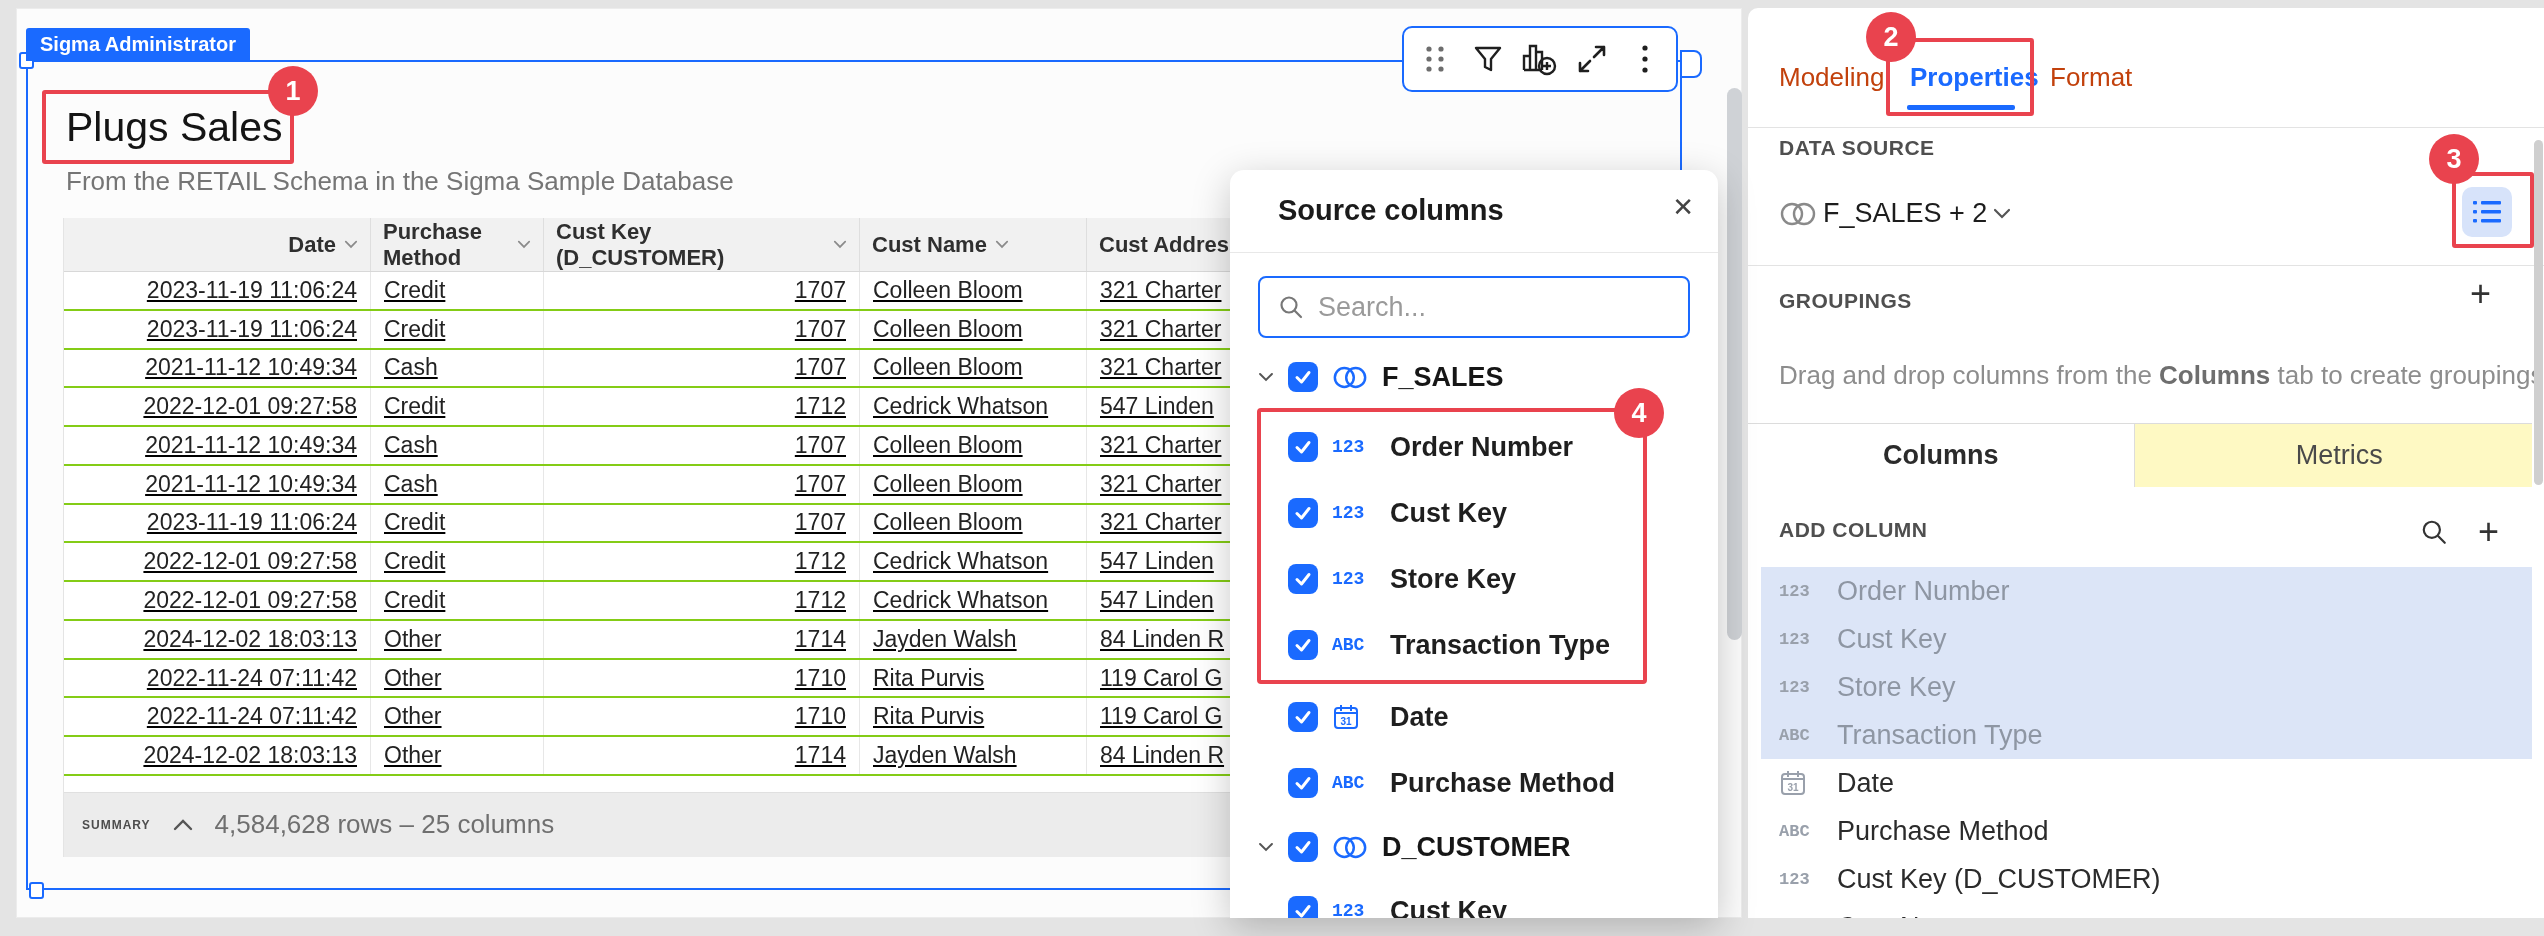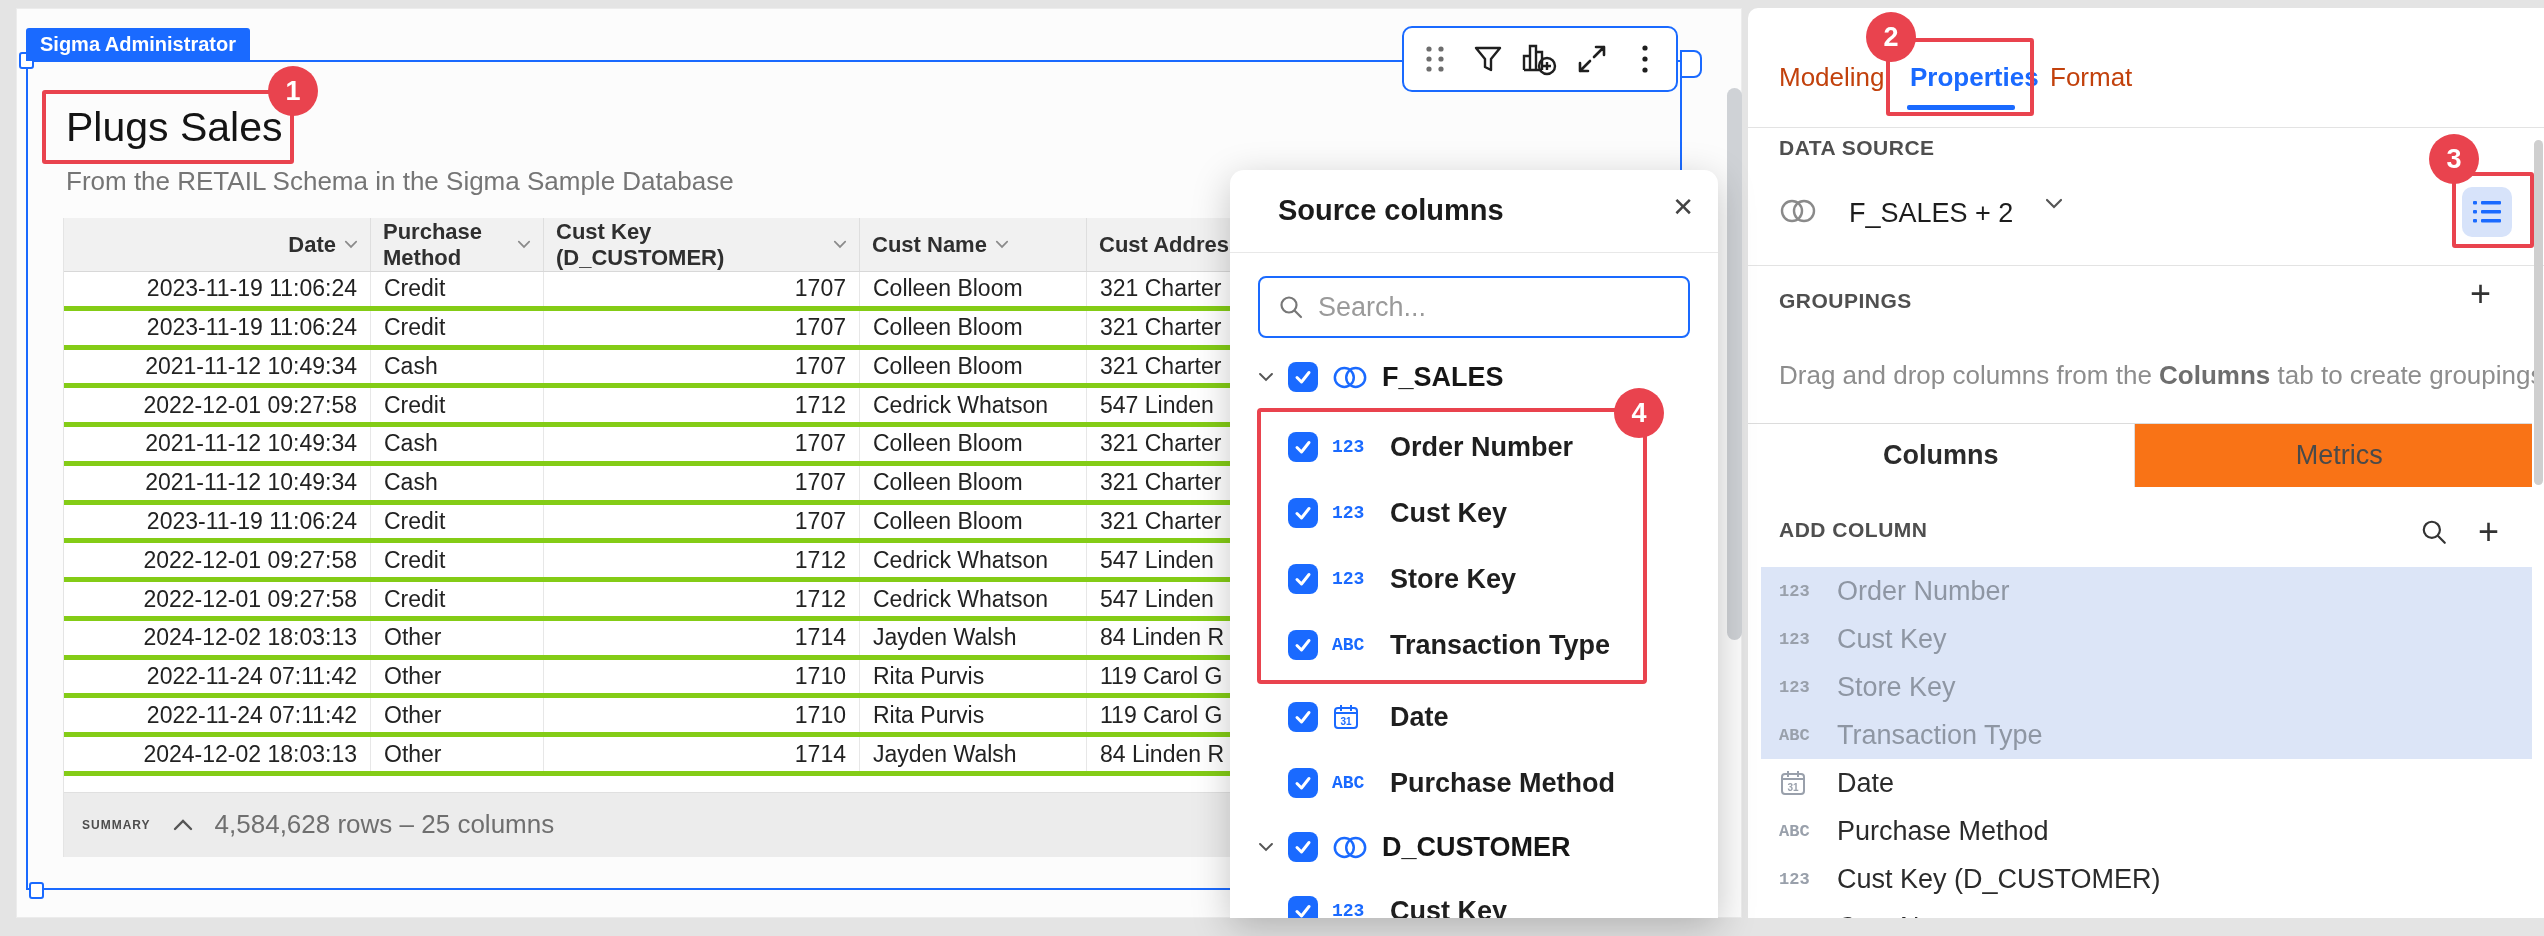--- a/index.html
+++ b/index.html
@@ -32,21 +32,21 @@
   
   .toolbar { position:absolute; left:1402px; top:26px; width:276px; height:66px; background:#fff; border:2px solid #1a6aff;
       border-radius:10px; display:flex; align-items:center; justify-content:space-evenly; z-index:3; }
   .tool-btn { display:flex; align-items:center; justify-content:center; width:42px; height:46px; color:#1f1f1f; cursor:pointer; }
 
   
   .table { position:absolute; left:63px; top:218px; width:1167px; overflow:hidden; z-index:2; background:#fff; border-left:1px solid #e4e4e4; }
   .thead { display:flex; height:54px; background:#f1f1f1; border-bottom:1px solid #d8d8d8; width:1400px; }
   .th { display:flex; align-items:center; gap:8px; font-size:22px; font-weight:700; color:#2f2f2f; border-right:1px solid #dedede; padding:0 12px; }
   .th.r { justify-content:flex-end; } .th.l { justify-content:flex-start; }
-  .trow { display:flex; height:38.77px; border-bottom:5px solid #84cc16; width:1400px; background:#fff; }
+  .trow { display:flex; height:38.77px; border-bottom:2px solid #84cc16; width:1400px; background:#fff;text-decoration:underline; }
   .td { display:flex; align-items:center; font-size:23px; color:#222; border-right:1px solid #e7e7e7; padding:0 13px; white-space:nowrap; overflow:hidden; }
   .td.r { justify-content:flex-end; } .td.l { justify-content:flex-start; }
   .sliver { height:17px; border-bottom:1px solid #e0e0e0; background:#fff; width:1400px; }
   .summary { display:flex; align-items:center; height:64px; background:#ececec; width:1167px; gap:22px; padding-left:18px; }
   .summary-label { font-size:12px; font-weight:700; letter-spacing:1px; color:#4d4d4d; }
   .summary-text { font-size:26px; color:#6f6f6f; }
 
   
   .source-panel { position:absolute; left:1230px; top:170px; width:488px; height:748px; background:#fff; border-radius:14px 14px 0 0;
       box-shadow:0 10px 38px rgba(0,0,0,.22); z-index:10; overflow:hidden; }
@@ -69,31 +69,31 @@
   .tree .glabel { font-size:27px; font-weight:700; color:#161616; }
   .chev { color:#555; display:flex; }
 
   
   .sidebar { position:absolute; left:1748px; top:8px; width:796px; height:910px; background:#fff; border-radius:10px 0 0 0; z-index:5; overflow:hidden; }
   .sb-tab { position:absolute; font-size:26px; color:#c2410c; cursor:pointer; }
   .sb-tab.active { color:#1a6aff; font-weight:600; }
   .tab-underline { position:absolute; left:159px; top:97px; width:108px; height:5px; background:#1a6aff; border-radius:2px; }
   .sb-divider { position:absolute; left:0; width:100%; height:1px; background:#e3e3e3; }
   .section-label { position:absolute; left:31px; font-size:21px; font-weight:700; letter-spacing:.5px; color:#4f4f4f; }
-  .ds-row { position:absolute; left:31px; top:190px; display:flex; gap:32px; color:#777; }
+  .ds-row { position:absolute; left:31px; top:190px; display:flex; align-items:center; gap:6px; color:#777; }
   .ds-name { font-size:27px; color:#1d1d1d; }
   .list-btn { position:absolute; left:714px; top:179px; width:50px; height:50px; background:#d7e3fa; border-radius:10px;
       display:flex; align-items:center; justify-content:center; cursor:pointer; }
   .plus-btn { position:absolute; font-size:36px; font-weight:300; color:#333; cursor:pointer; line-height:1; }
   .hint { position:absolute; left:31px; top:352px; font-size:26px; color:#8d8d8d; }
   .hint b { color:#6e6e6e; }
   .ptabs { position:absolute; left:0; top:415px; width:784px; height:64px; display:flex; border-top:1px solid #dcdcdc; }
   .ptab { flex:1; display:flex; align-items:center; justify-content:center; font-size:27px; cursor:pointer; }
   .ptab.active { background:#fff; color:#2b2b2b; font-weight:600; border-right:1px solid #dcdcdc; }
-  .ptab.inactive { background:#f97316; color:#4a4a4a;padding-left:12px; }
+  .ptab.inactive { background:#fef9c3; color:#4a4a4a;padding-left:12px; }
   .addcol-icons { position:absolute; top:506px; display:flex; gap:30px; align-items:center; color:#333; }
   .col-list { position:absolute; left:13px; top:559px; width:771px; }
   .col-row { display:flex; align-items:center; height:48px; padding-left:18px; gap:14px; }
   .col-row.hl { background:#dce5f7; }
   .col-row .c-ico { font-family:"Liberation Mono", monospace; font-weight:700; font-size:17px; color:#99a0ab; min-width:44px; display:flex; }
   .col-row .c-label { font-size:27px; color:#2b2b2b; }
   .col-row.hl .c-label { color:#8e96a3; }
   .sb-scroll { position:absolute; left:786px; top:132px; width:9px; height:345px; background:#cfcfcf; border-radius:5px; }
 
   .box-2 { left:1886px; top:38px; width:148px; height:78px; z-index:8; }

